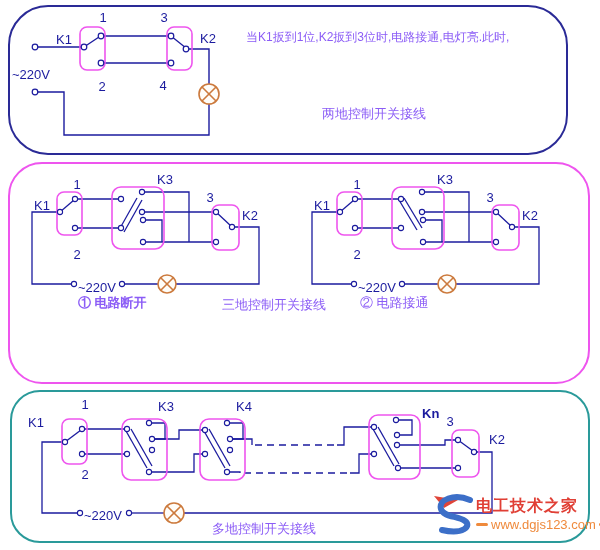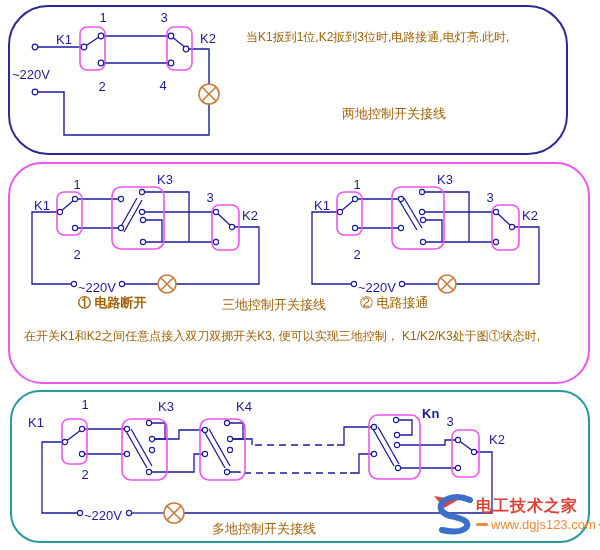--- a/index.html
+++ b/index.html
@@ -6,21 +6,21 @@
   body{
     width:600px;height:550px;position:relative;background:#ffffff;
     font-family:"Liberation Sans",sans-serif;overflow:hidden;
   }
   .panel{position:absolute;background:#fff;box-sizing:border-box;}
   .panel-top{left:8px;top:5px;width:560px;height:150px;border:2px solid #2a2a96;border-radius:40px;}
   .panel-mid{left:8px;top:162px;width:582px;height:222px;border:2px solid #ee55ee;border-radius:34px;}
   .panel-bot{left:10px;top:390px;width:580px;height:153px;border:2px solid #2a9a9a;border-radius:30px;}
   .panel svg{position:absolute;left:0;top:0;overflow:visible;}
   svg text{fill:#1b1b9e;font-size:13px;font-family:"Liberation Sans",sans-serif;}
-  .lbl{position:absolute;color:#a16207;white-space:nowrap;}
+  .lbl{position:absolute;color:#8b5cf6;white-space:nowrap;}
   .note{left:236px;top:22px;font-size:12px;line-height:17px;}
   .cap{font-size:13px;}
   .desc{left:14px;top:165px;font-size:12px;line-height:14.5px;}
   .wm{position:absolute;left:420px;top:100px;width:160px;display:flex;align-items:center;gap:0;}
   .wm-name{color:#e03f35;font-size:16px;font-weight:bold;letter-spacing:1px;line-height:18px;}
   .wm-url-row{display:flex;align-items:center;gap:3px;margin-top:2px;}
   .wm-url{color:#ef8a3c;font-size:13px;font-weight:normal;white-space:nowrap;}
   .wm-bar{width:12px;height:3px;background:#ef8a3c;border-radius:2px;}
 </style>
 </head>
@@ -64,21 +64,21 @@
       <text x="93" y="15" text-anchor="middle">1</text>
       <text x="92" y="84" text-anchor="middle">2</text>
       <text x="154" y="15" text-anchor="middle">3</text>
       <text x="153" y="83" text-anchor="middle">4</text>
       <text x="2" y="72">~220V</text>
     </g>
   </svg>
   <div class="lbl note">
     <div>当K1扳到1位,K2扳到3位时,电路接通,电灯亮.此时,</div>
   </div>
-  <div class="lbl cap" style="left:332px;top:98px;">两地控制开关接线</div>
+  <div class="lbl cap" style="left:312px;top:98px;">两地控制开关接线</div>
 </div>
 
 <div class="panel panel-mid">
   <svg width="578" height="218" viewBox="0 0 578 218">
 
     <g>
       <g stroke="#1b1b9e" stroke-width="1.3" fill="none">
         <line x1="65" y1="35" x2="111" y2="35"></line>
           <line x1="65" y1="64" x2="111" y2="64"></line>
         <polyline points="132,28 179,28 179,78"></polyline>
@@ -184,21 +184,20 @@
         <text x="347" y="95" text-anchor="middle">2</text>
         <text x="480" y="38" text-anchor="middle">3</text>
         <text x="348" y="128" font-size="12">~220V</text>
       </g>
     </g>
   </svg>
   <div class="lbl cap" style="left:68px;top:130px;font-weight:bold;">① 电路断开</div>
   <div class="lbl cap" style="left:212px;top:132px;font-family:Liberation Serif, serif;">三地控制开关接线</div>
   <div class="lbl cap" style="left:350px;top:130px;">② 电路接通</div>
   <div class="lbl desc">
-    <div>在开关K1和K2之间任意点接入双刀双掷开关K3, 便可以实现三地控制， K1/K2/K3处于图①状态时,</div>
   </div>
 </div>
 
 <div class="panel panel-bot">
   <svg width="576" height="149" viewBox="0 0 576 149">
     <g stroke="#1b1b9e" stroke-width="1.3" fill="none">
       <line x1="70" y1="37" x2="115" y2="37"></line>
         <line x1="70" y1="62" x2="115" y2="62"></line>
       <polyline points="137,31 153,31 153,47 140,47"></polyline>
       <polyline points="140,47 167,47 167,38 193,38"></polyline>

